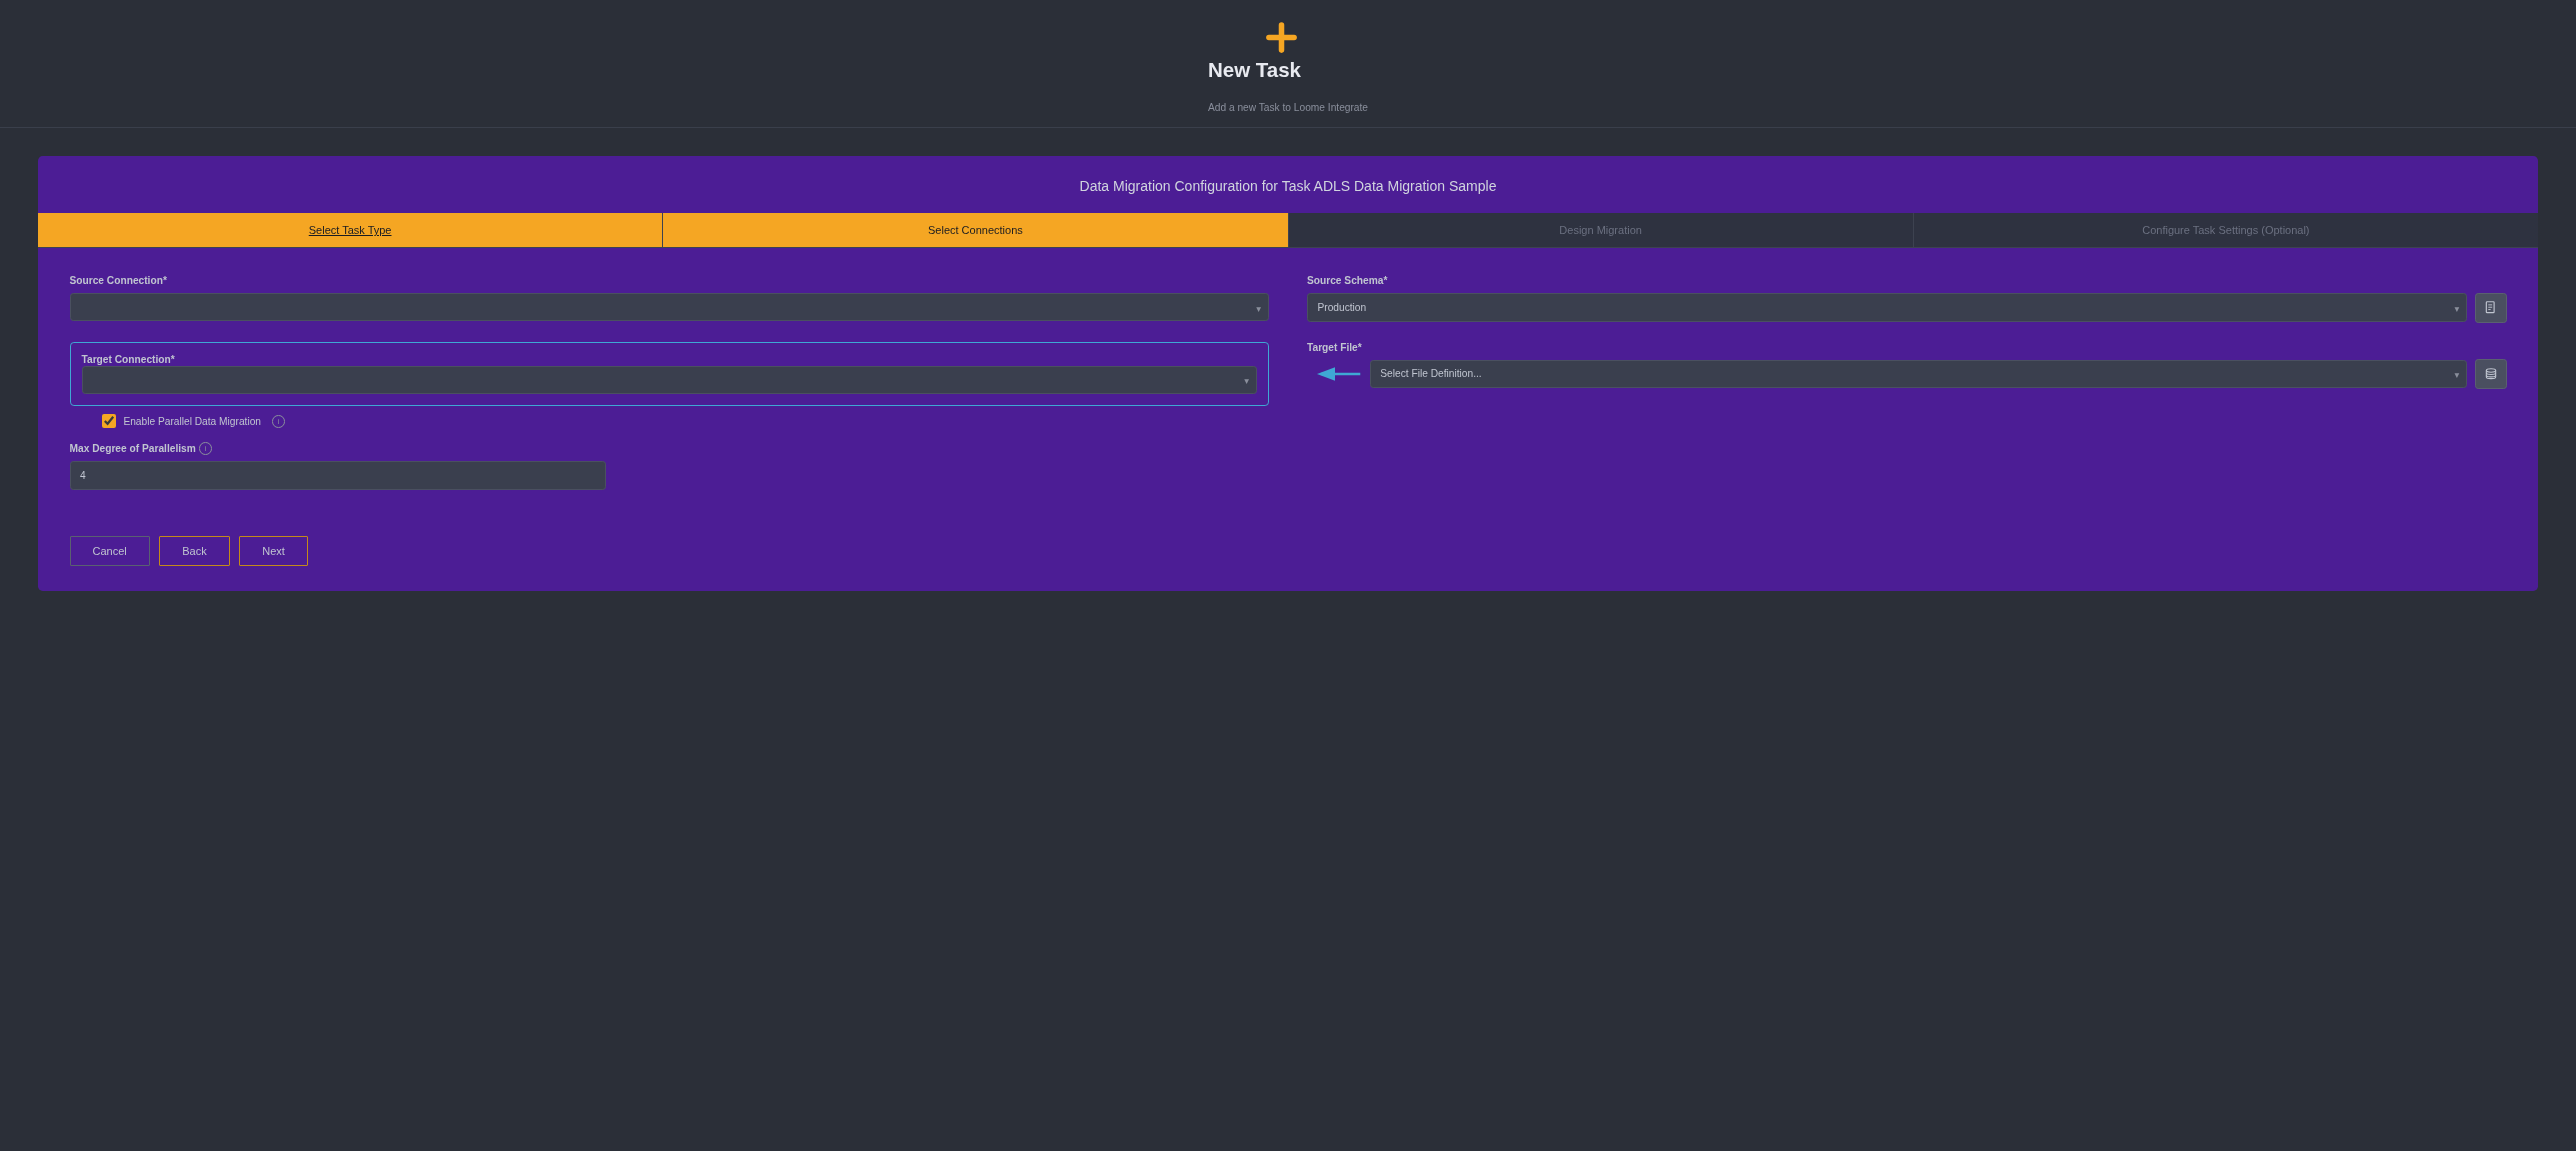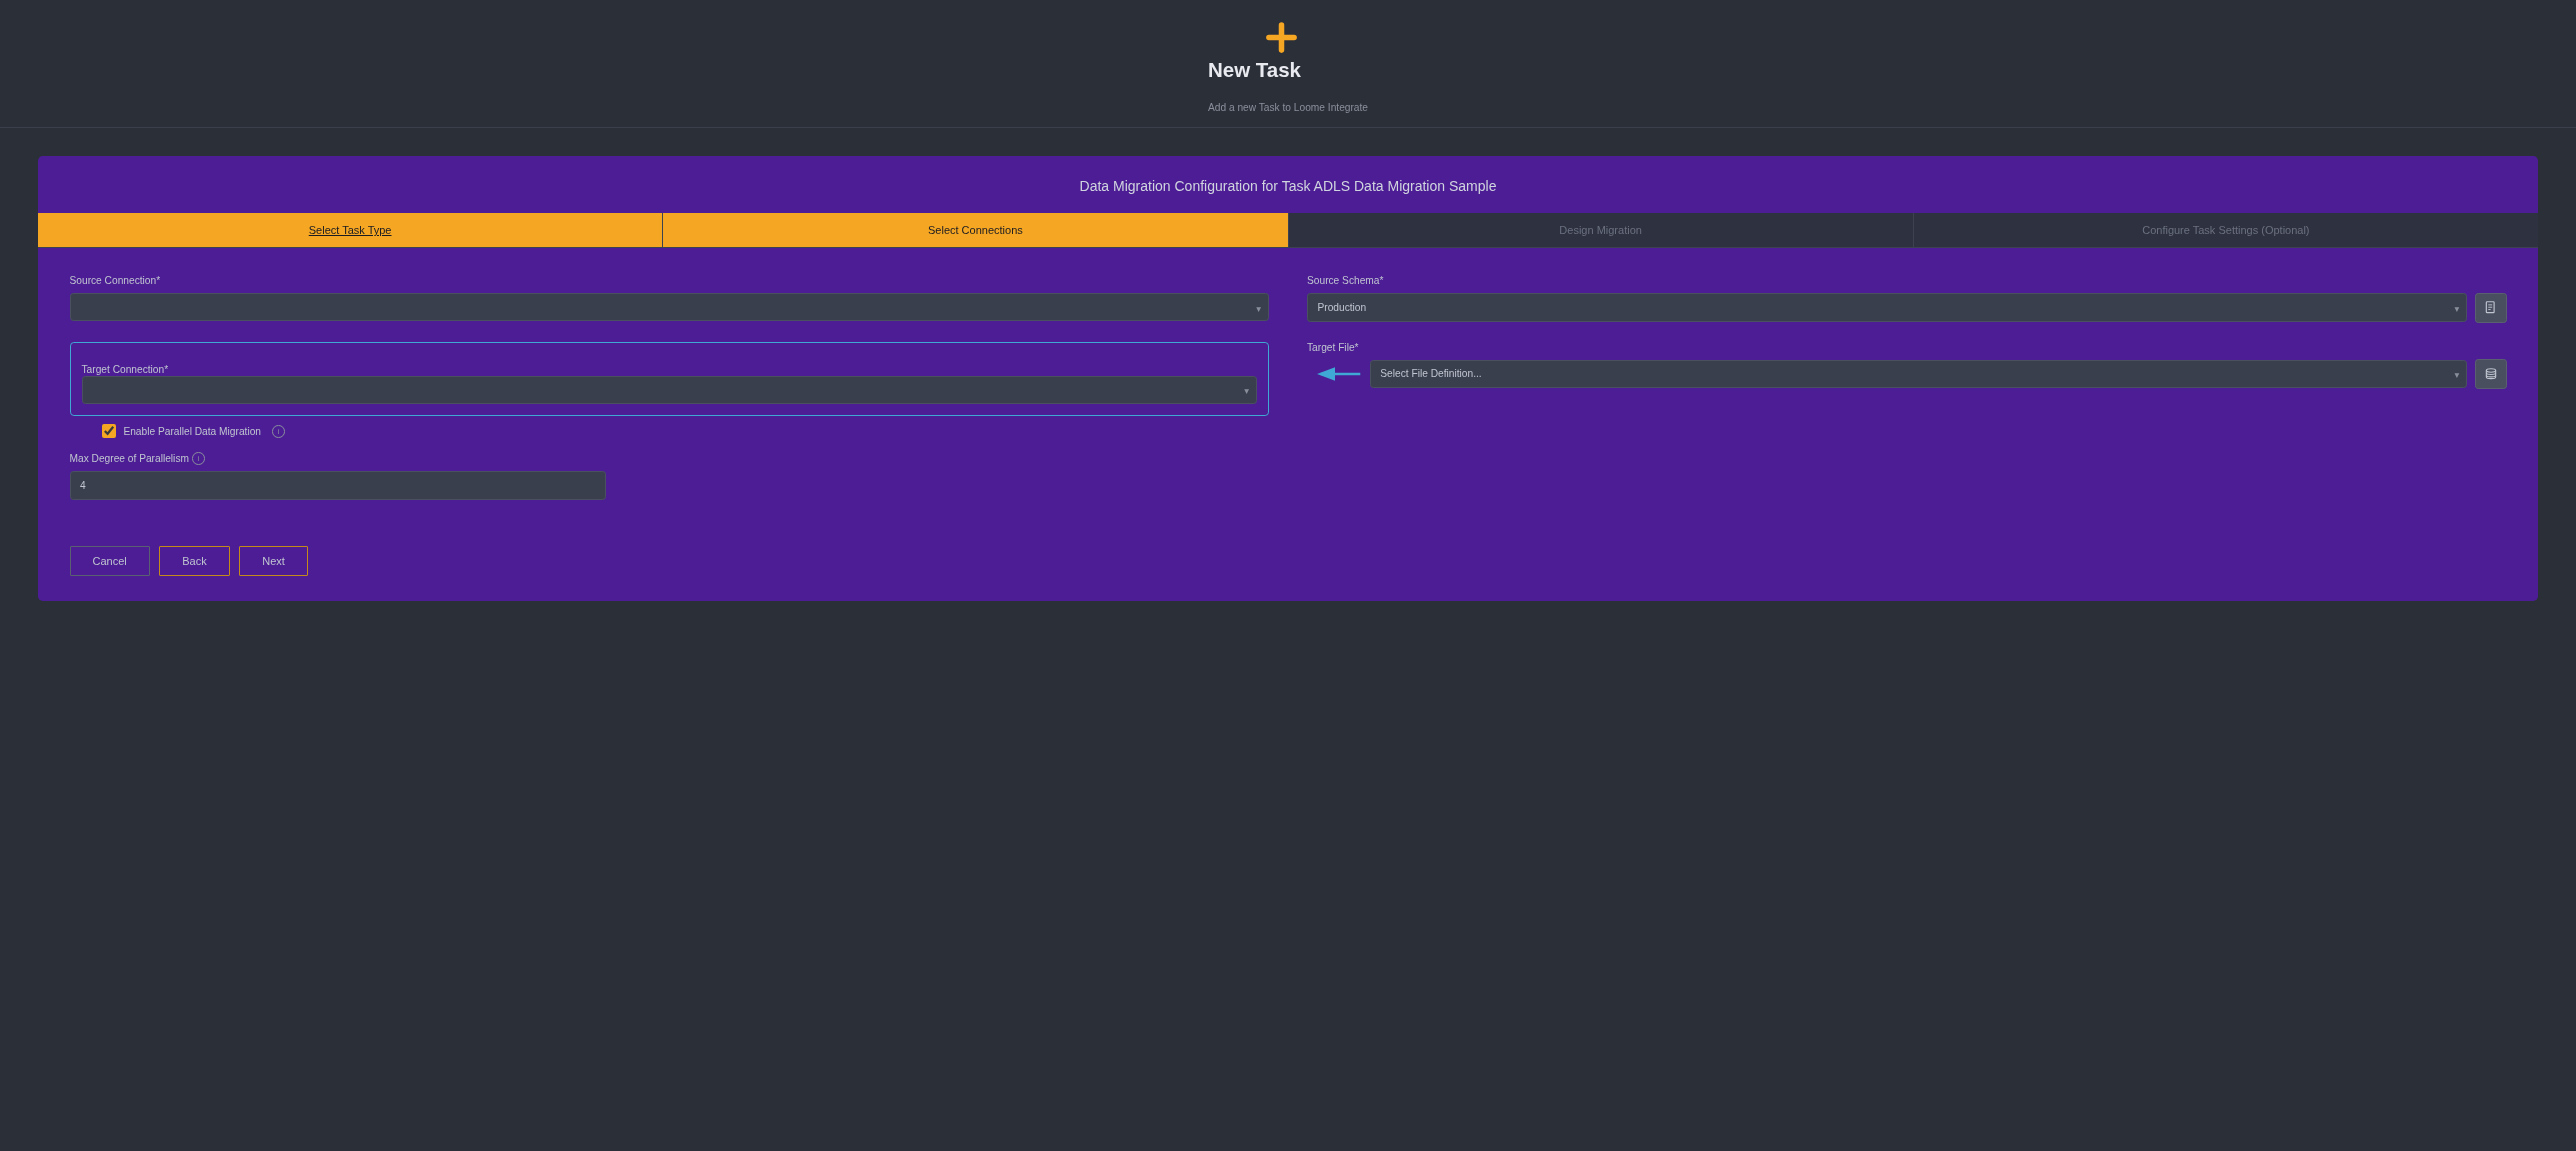--- a/index.html
+++ b/index.html
@@ -103,21 +103,21 @@
     }
 
     .form-group {
       display: flex;
       flex-direction: column;
       gap: 6.3px;
     }
 
     .form-label {
       font-size: 10.2px;
-      font-weight: 400;
+      font-weight: 700;
       color: #c0c5d0;
     }
 
     .form-row {
       display: flex;
       align-items: center;
       gap: 7.9px;
     }
 
     .select-wrapper {
@@ -144,21 +144,21 @@
       top: 50%;
       transform: translateY(-50%);
       pointer-events: none;
       color: #8a8f9c;
       font-size: 9.5px;
     }
 
     .target-connection-group {
       border: 1.6px solid #3fa8d4;
       border-radius: 3.9px;
-      padding: 19px 11px 11px;
+      padding: 9px 11px 11px;
     }
 
     .target-connection-group .form-label {
       margin-bottom: 4.7px;
     }
 
     .icon-btn {
       width: 31.5px;
       height: 30px;
       background-color: #4a4f60;

